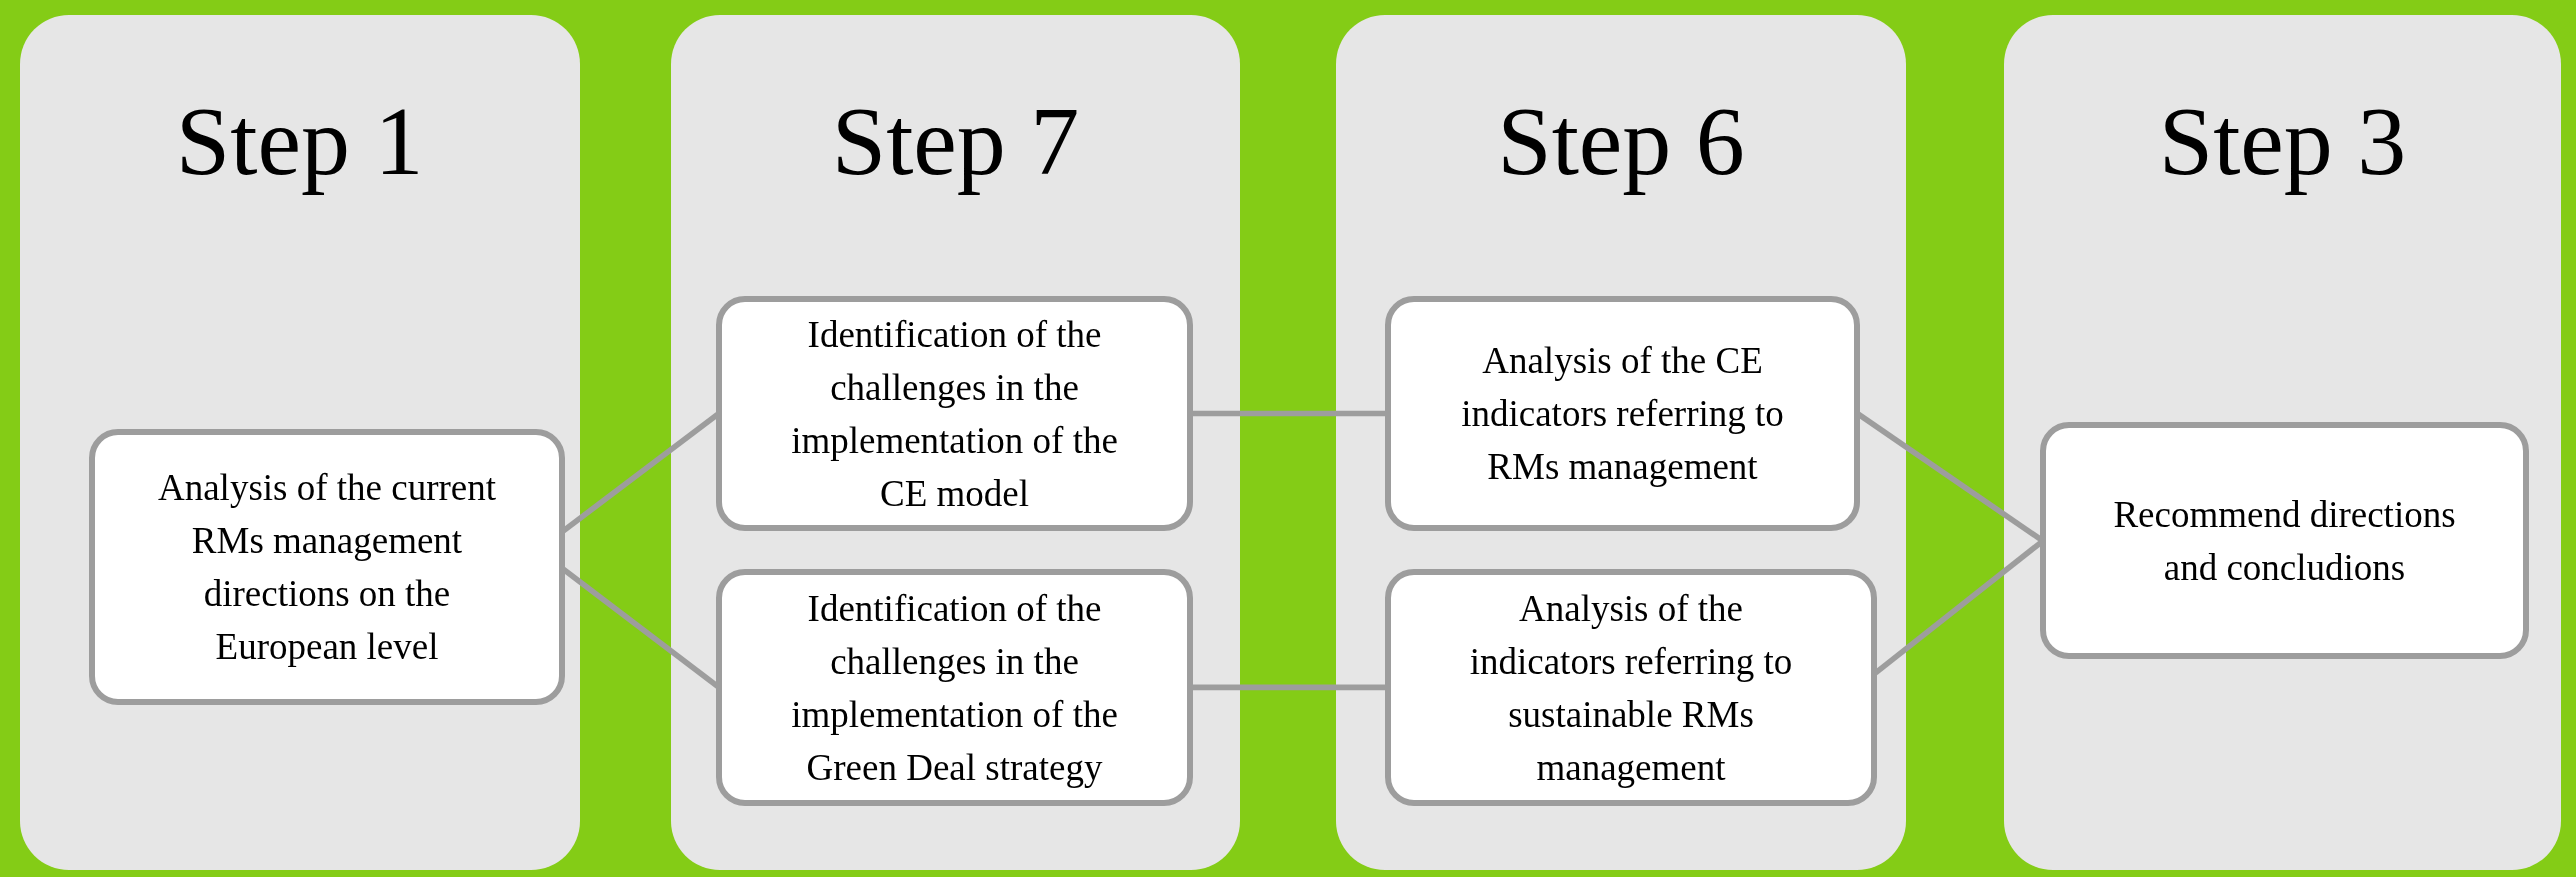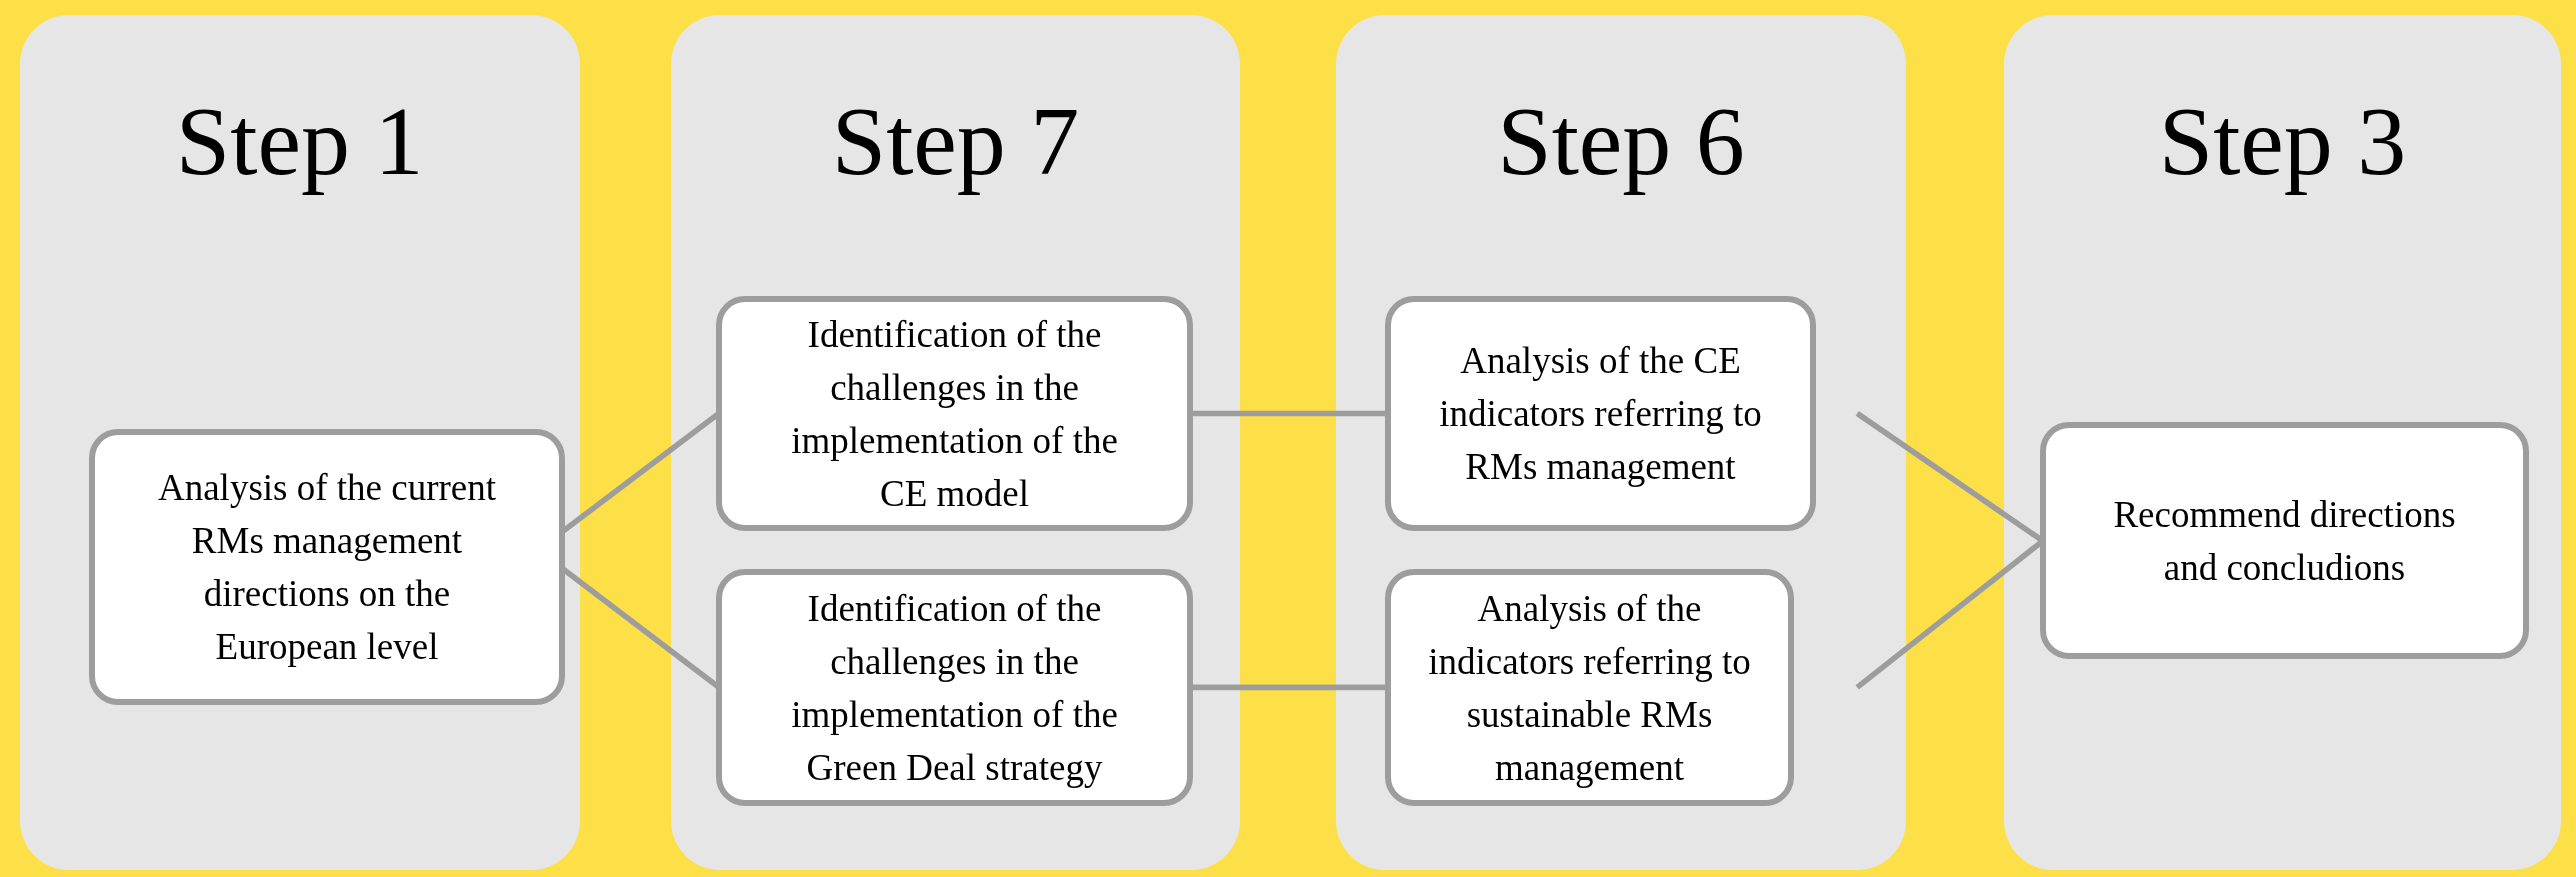--- a/index.html
+++ b/index.html
@@ -4,21 +4,21 @@
 <style>
   html, body {
     margin: 0;
     padding: 0;
     background: #ffffff;
   }
   .canvas {
     position: relative;
     width: 2576px;
     height: 878px;
-    background: #fde047;
+    background: #84cc16;
     font-family: "Liberation Serif", "DejaVu Serif", serif;
     overflow: hidden;
   }
   .panel {
     position: absolute;
     top: 15.4px;
     height: 855px;
     background: #e6e6e6;
     border-radius: 49px;
     z-index: 0;
@@ -68,22 +68,22 @@
     text-align: center;
     font-size: 37px;
     line-height: 53px;
     color: #000000;
     white-space: pre-line;
     padding: 0 8.4px;
   }
   .node-1  { left: 62px;   top: 429px; width: 476px; height: 276px; margin-left: 27px; }
   .node-2a { left: 716px; top: 296px; width: 477px; height: 235px; }
   .node-2b { left: 716px; top: 569px; width: 477px; height: 237px; }
-  .node-3a { left: 1385px; top: 296px; width: 431px; height: 235px; }
-  .node-3b { left: 1385px; top: 569px; width: 409px; height: 237px; }
+  .node-3a { left: 1385px; top: 296px; width: 475px; height: 235px; }
+  .node-3b { left: 1385px; top: 569px; width: 492px; height: 237px; }
   .node-4  { left: 2040px; top: 422px; width: 489px; height: 237px; }
 </style>
 </head>
 <body>
 
 <div class="canvas">
 
   <div class="panel panel-1">
     <div class="step-title">Step 1</div>
   </div>

